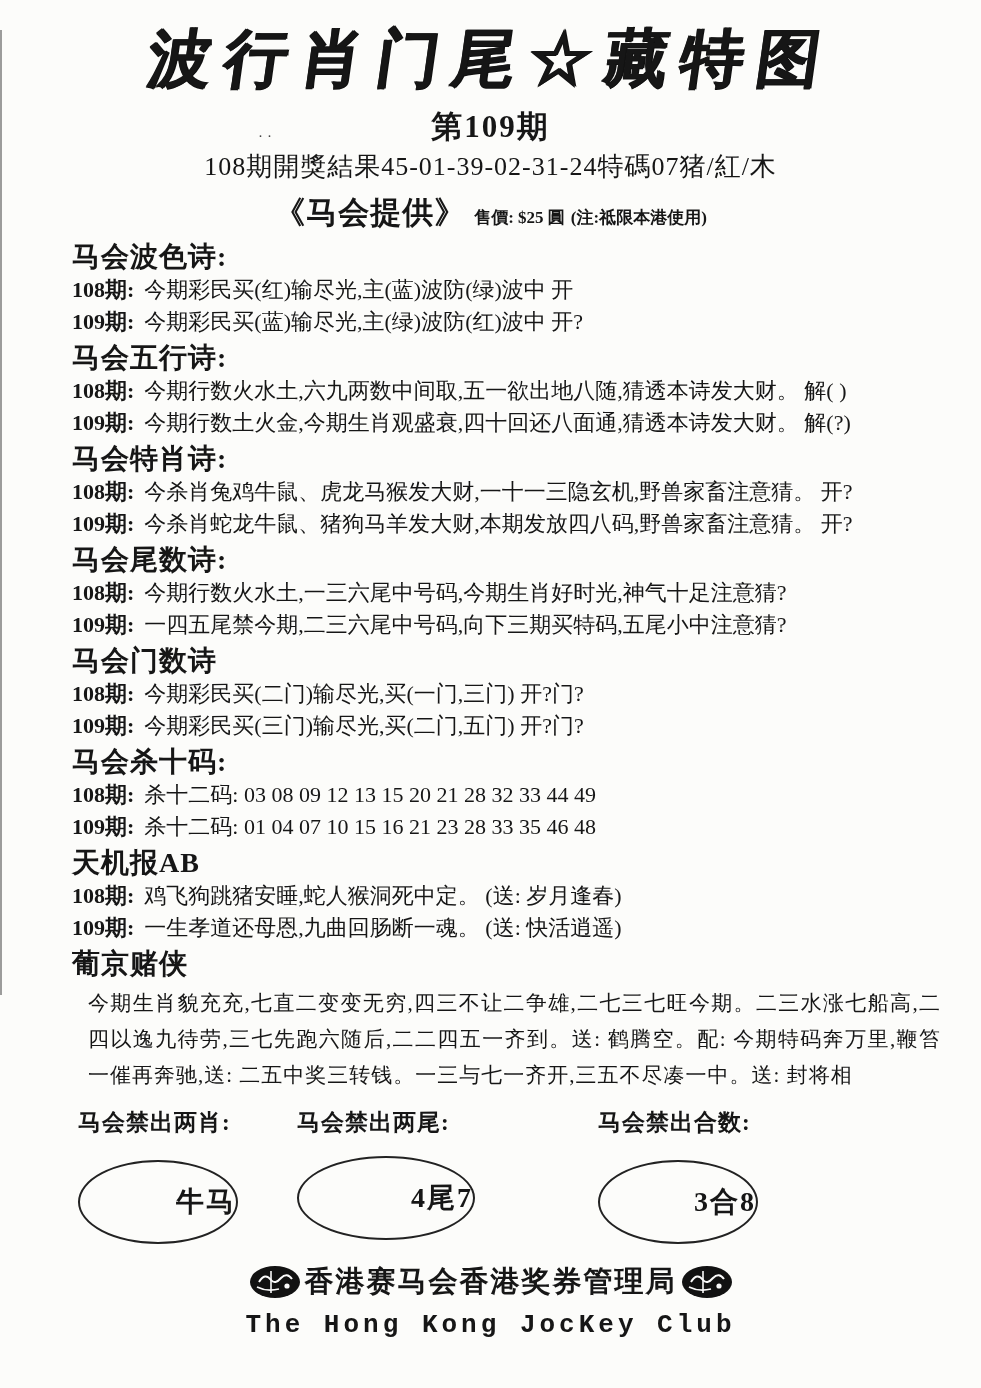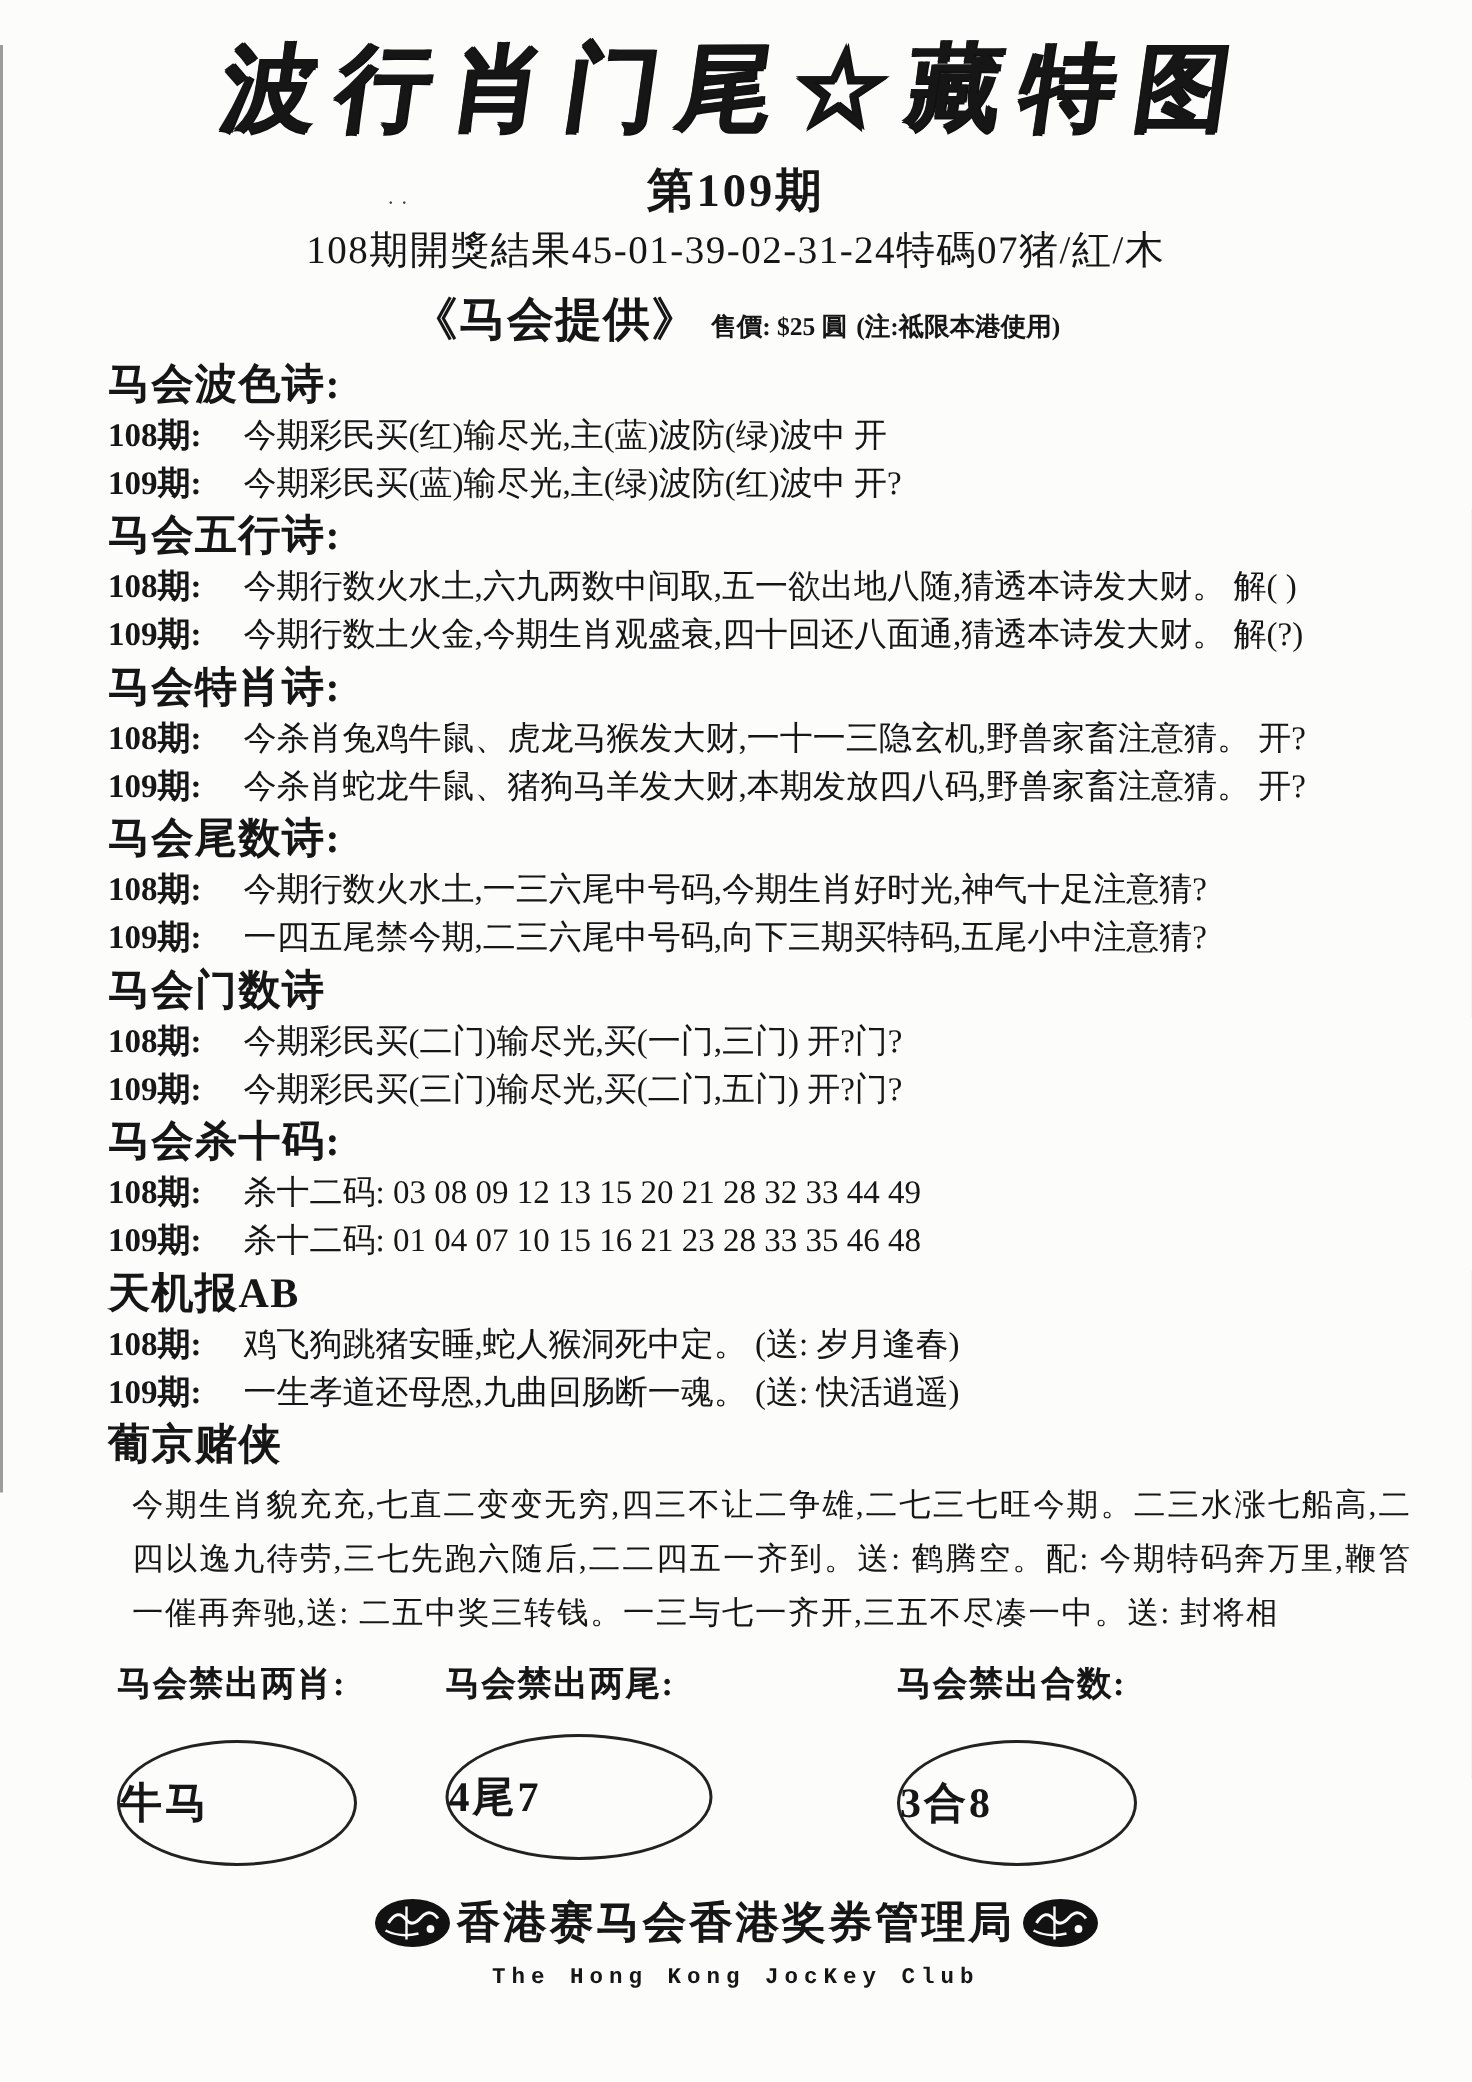--- a/index.html
+++ b/index.html
@@ -61,21 +61,21 @@
   .content { padding:0 40px 0 72px; }
   .sec { margin-top:8px; }
   .sec-head {
     font-size:28px; font-weight:bold; line-height:29px; letter-spacing:1px;
   }
   .line {
     margin-top:6px;
     font-size:22px; line-height:26px;
     white-space:nowrap;
   }
-  .lbl { font-weight:bold; margin-right:28px; }
+  .lbl { font-weight:bold; margin-right:10px; }
   .pujing-body {
     margin-top:7px;
     font-size:21px; line-height:36px;
     text-align:justify;
     letter-spacing:1px;
     margin-left:16px;
   }
   .bans {
     display:flex; margin-top:14px; padding-left:78px;
   }
@@ -84,35 +84,35 @@
   .ban-col.c2 { width:178px; margin-left:59px; }
   .ban-col.c3 { width:160px; margin-left:123px; }
   .ban-label {
     font-size:23px; font-weight:bold; letter-spacing:1px; white-space:nowrap;
   }
   .ban-oval {
     margin-top:22px;
     height:84px;
     border:2px solid #222;
     border-radius:50%;
-    display:flex; align-items:center; justify-content:flex-start;
+    display:flex; align-items:center; justify-content:flex-end;
     font-size:28px; font-weight:bold; letter-spacing:2px;
     background:transparent;
   }
   .ban-col.c2 .ban-oval { margin-top:18px; }
   .footer { margin-top:18px; text-align:center; }
   .footer-cn {
     display:flex; align-items:center; justify-content:center; gap:4px;
     font-size:29px; font-weight:bold; letter-spacing:2px;
   }
   .seal { display:inline-block; vertical-align:middle; }
   .footer-en {
     margin-top:8px;
     font-family:"Liberation Mono","DejaVu Sans Mono",monospace;
-    font-size:15px; font-weight:bold; letter-spacing:4px;
+    font-size:26px; font-weight:bold; letter-spacing:4px;
   }
 </style>
 </head>
 <body>
 
 <div class="doc">
   <div class="edge"></div>
 
   <div class="title">波行肖门尾☆藏特图</div>
 

